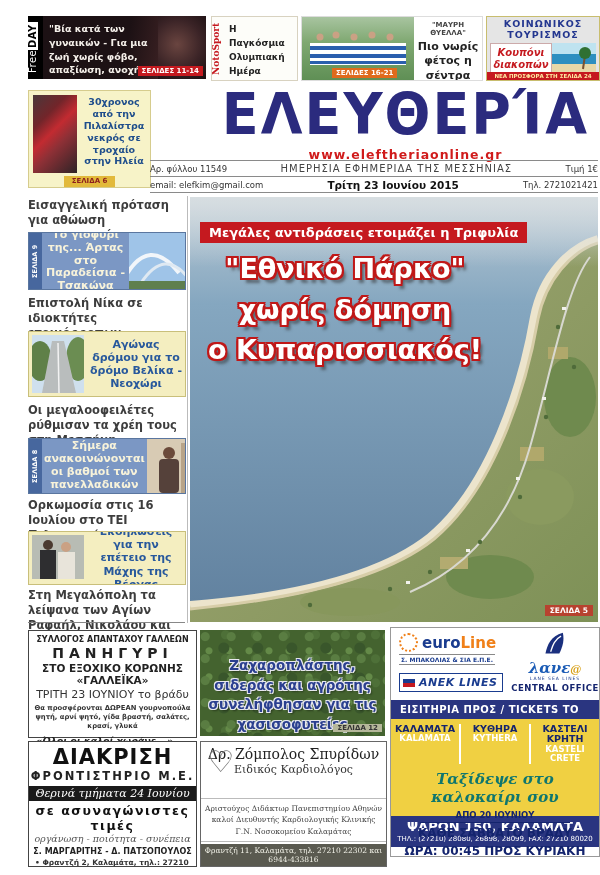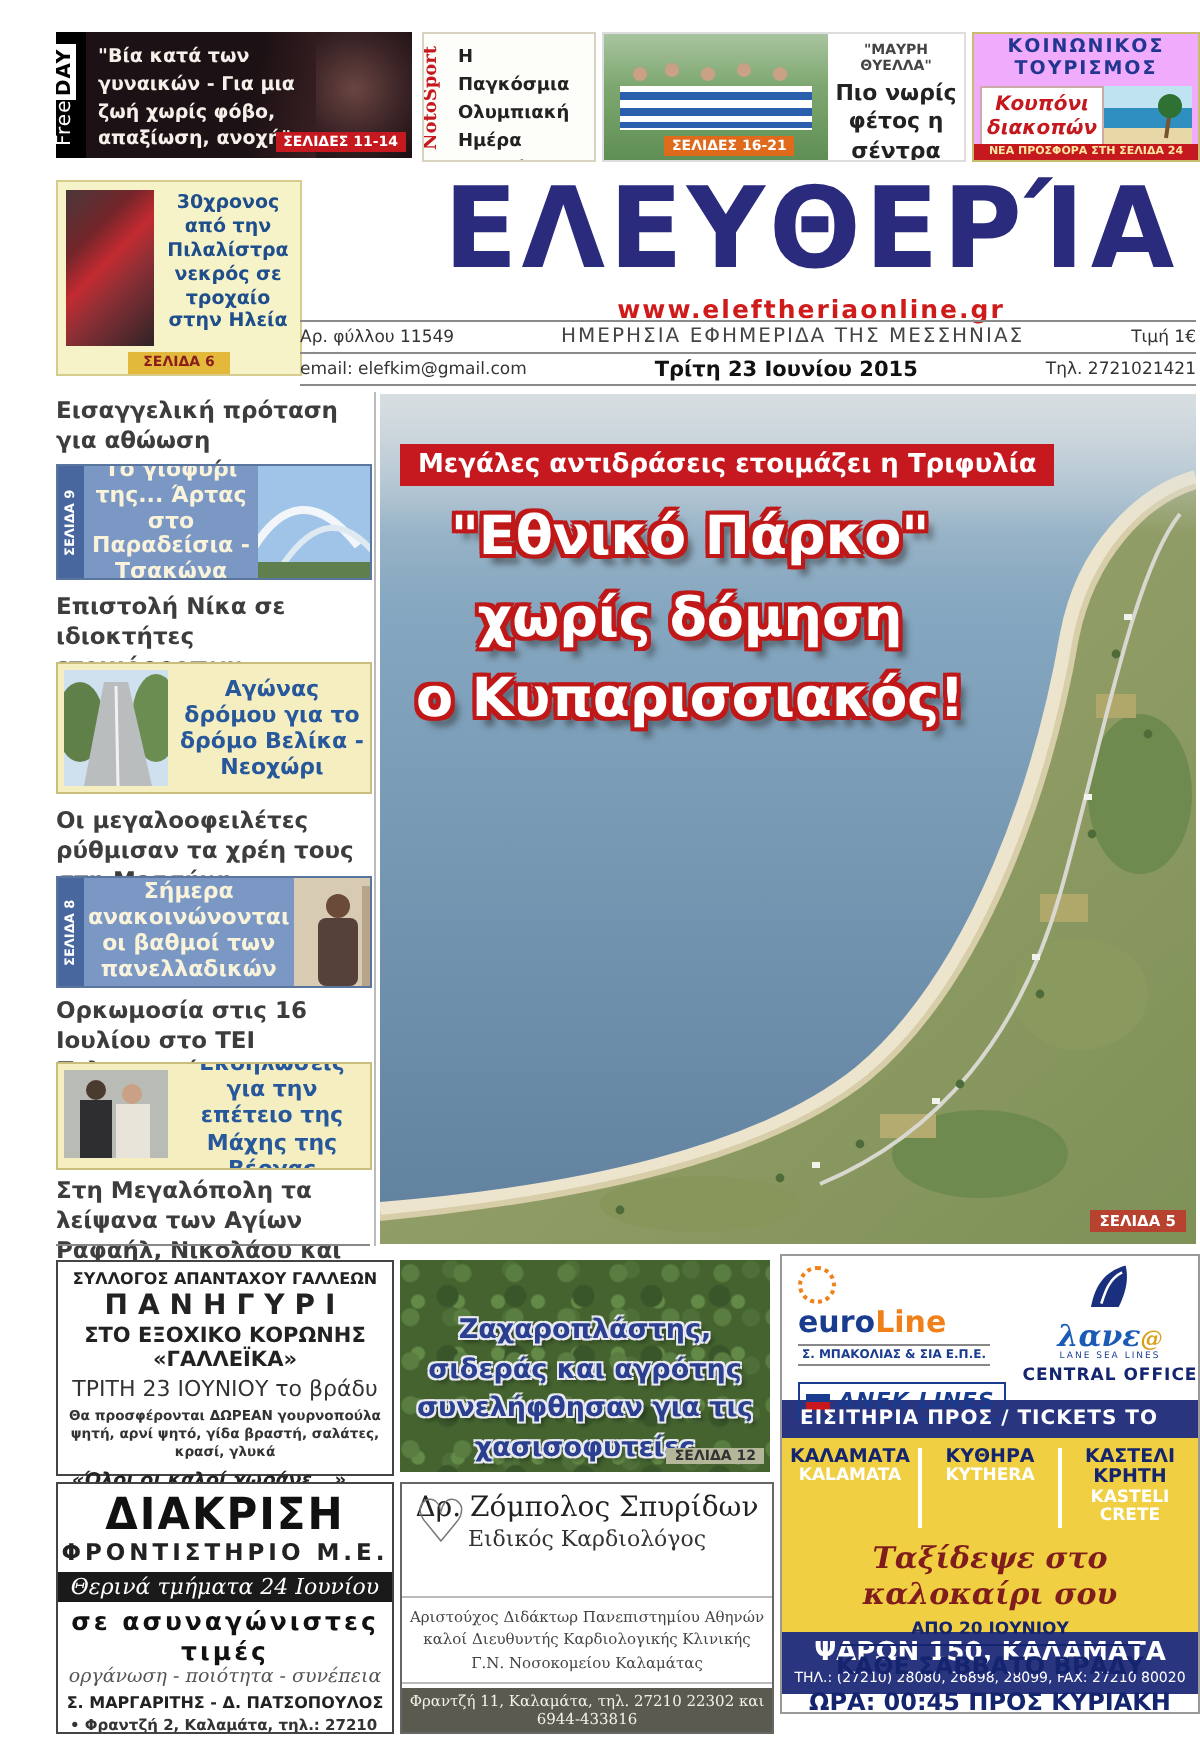--- a/index.html
+++ b/index.html
@@ -16,21 +16,21 @@
   #freeday .photo{width:48px;background:radial-gradient(circle at 40% 45%,#6a4540 0%,#3a2326 55%,#1a0f11 100%);}
   .redbadge{position:absolute;background:#c5191f;color:#fff;font-weight:bold;font-size:7px;padding:1px 4px;}
   #notosport{left:211px;width:85px;background:#fdfdf9;border:1px solid #d8d2c0;display:flex;}
   #notosport .vlabel{width:13px;color:#c5191f;font-size:9px;font-weight:bold;font-family:"DejaVu Serif",serif;padding:2px 0;}
   #notosport .txt{flex:1;font-size:9px;font-weight:bold;color:#222;line-height:1.55;padding:6px 2px 2px 4px;}
   #storm{left:301px;width:180px;background:#fff;border:1px solid #ddd;display:flex;}
   #storm .photo{position:relative;width:112px;background:linear-gradient(180deg,#a8c4a0 0%,#7fa871 40%,#5f8f55 100%);}
   #storm .txt{flex:1;padding:4px 3px;text-align:center;}
   #storm .kick{font-size:7px;font-weight:bold;color:#444;}
   #storm .main{font-size:11px;font-weight:bold;color:#222;line-height:1.3;margin-top:3px;}
-  #tourism{left:486px;width:112px;background:#f0abfc;border:1px solid #c8bd6e;}
+  #tourism{left:486px;width:112px;background:#e5e5e5;border:1px solid #c8bd6e;}
   #tourism .title{font-size:9.5px;font-weight:bold;color:#23368f;letter-spacing:1px;text-align:center;line-height:1.15;padding-top:2px;}
   #tourism .mid{display:flex;height:32px;margin:2px 3px 0 3px;}
   #tourism .coupon{flex:1;background:#fff;border:1px solid #caa;color:#c5191f;font-weight:bold;font-style:italic;font-size:10px;line-height:1.2;padding:3px 2px;text-align:center;}
   #tourism .beach{width:44px;position:relative;overflow:hidden;background:linear-gradient(180deg,#bfe3f0 0 35%,#2e8fc0 35% 65%,#e8d8a8 65% 100%);}
   #tourism .strip{position:absolute;left:0;right:0;bottom:0;background:#c5191f;color:#ffe9a0;font-size:5.5px;font-weight:bold;text-align:center;padding:1px 0;}
   
   #accident{left:28px;top:90px;width:121px;height:96px;background:#f7f3c8;border:1px solid #d6cc8d;display:flex;flex-wrap:wrap;}
   #accident .photo{width:44px;height:78px;margin:4px 0 0 4px;background:linear-gradient(135deg,#4a383a 0%,#72252a 28%,#c22b31 46%,#8e3036 62%,#2e2326 100%);}
   #accident .txt{width:66px;padding:5px 2px 0 4px;font-size:9.5px;font-weight:bold;color:#1f4e8c;text-align:center;line-height:1.25;}
   #accident .badge{margin:1px auto 0 auto;background:#e2b93b;color:#8c1d1d;font-size:7px;font-weight:bold;padding:1px 8px;}
@@ -71,21 +71,21 @@
   #cannabis{left:200px;top:630px;width:185px;height:106px;overflow:hidden;background:#44632f;}
   #cannabis .tex{position:absolute;inset:0;
     background-image:radial-gradient(circle at 20% 30%,#5a7d42 0 4px,transparent 5px),radial-gradient(circle at 70% 60%,#39562b 0 5px,transparent 6px),radial-gradient(circle at 45% 80%,#648a48 0 3px,transparent 4px),radial-gradient(circle at 85% 20%,#4e7038 0 4px,transparent 5px);
     background-size:26px 22px,34px 30px,20px 26px,30px 24px;}
   #cannabis .hl{position:absolute;left:0;right:0;top:26px;text-align:center;font-weight:bold;font-size:13.5px;line-height:1.45;color:#2a3f8f;
     text-shadow:-1px -1px 0 #e8e8f0,1px -1px 0 #e8e8f0,-1px 1px 0 #e8e8f0,1px 1px 0 #e8e8f0,2px 2px 2px rgba(0,0,0,.4);}
   #cannabis .pg{position:absolute;right:3px;bottom:4px;background:#b5b79a;color:#333;font-size:7px;font-weight:bold;padding:0 4px;}
   #ferry{left:390px;top:627px;width:208px;height:228px;border:1px solid #999;background:#fff;}
   #ferry .logos{height:72px;display:flex;}
   #ferry .lcol{width:112px;padding:5px 0 0 8px;}
-  .eurorow{display:flex;align-items:flex-start;flex-direction:column;}
+  .eurorow{display:flex;align-items:flex-end;}
   .eurocircle{width:15px;height:15px;border:2px dotted #f08019;border-radius:50%;margin-right:4px;}
   .eurotext{font-size:15px;font-weight:bold;}
   .eurotext .p1{color:#1a3c8f;}
   .eurotext .p2{color:#f08019;}
   .eurosub{font-size:6px;font-weight:bold;color:#1a3c8f;border-top:1px solid #888;border-bottom:1px solid #888;padding:1px 0;margin-top:2px;width:96px;text-align:center;}
   .anekrow{margin-top:8px;display:flex;align-items:center;border:1px solid #1a3c8f;width:96px;padding:2px 3px;}
   .anekflag{width:12px;height:8px;background:linear-gradient(180deg,#1a3c8f 0 50%,#c5191f 50% 100%);margin-right:4px;}
   .anektext{font-style:italic;font-weight:bold;font-size:11px;color:#1a3c8f;letter-spacing:.5px;}
   #ferry .rcol{flex:1;text-align:center;padding-top:3px;}
   .lanesail{width:26px;height:26px;margin:0 auto;}
@@ -93,21 +93,21 @@
   .laneswirl{color:#d8a018;font-size:11px;}
   .lanesub{font-size:4.5px;color:#1a3c8f;letter-spacing:1px;}
   .centraloffice{font-size:8.5px;font-weight:bold;color:#14246e;margin-top:2px;letter-spacing:.5px;}
   #ferry .tickets{background:#2a3580;color:#fff;font-weight:bold;font-size:10px;padding:4px 0 4px 9px;letter-spacing:.5px;}
   #ferry .yellow{background:#f0d042;height:97px;position:relative;}
   .destrow{display:flex;padding-top:5px;}
   .dest{flex:1;text-align:center;line-height:1.1;}
   .dest+.dest{border-left:2px solid #fff;}
   .destgr{font-size:9.5px;font-weight:bold;color:#14246e;}
   .desten{font-size:8.5px;font-weight:bold;color:#fff;}
-  .ferryscript{text-align:center;font-family:"DejaVu Serif",serif;font-style:italic;font-weight:bold;font-size:15px;color:#7f1d1d;margin-top:6px;}
+  .ferryscript{text-align:center;font-family:"DejaVu Serif",serif;font-style:italic;font-weight:bold;font-size:15px;color:#0f766e;margin-top:6px;}
   .ferryfrom{text-align:center;font-size:8.5px;font-weight:bold;color:#14246e;margin-top:4px;border-bottom:1px solid #14246e;width:150px;margin-left:auto;margin-right:auto;padding-bottom:2px;}
   .sched{text-align:center;font-size:12px;font-weight:bold;color:#14246e;line-height:1.25;margin-top:3px;}
   #ferry .navyfoot{background:#2a3580;color:#fff;text-align:center;padding:3px 0 4px 0;}
   .addr{font-size:13px;font-weight:bold;}
   .phones{font-size:7px;margin-top:1px;}
   #diakrisi{left:28px;top:741px;width:167px;height:124px;border:1px solid #444;background:#fff;text-align:center;overflow:hidden;}
   #diakrisi .brand{font-size:21px;font-weight:bold;color:#111;letter-spacing:1px;margin-top:3px;transform:scaleY(1.05);}
   #diakrisi .sub{font-size:11.5px;font-weight:bold;color:#222;letter-spacing:2px;}
   #diakrisi .strip{background:#1a1a1a;color:#fff;font-family:"DejaVu Serif",serif;font-style:italic;font-size:11px;padding:1px 0;margin-top:3px;}
   #diakrisi .l1{font-size:12.5px;font-weight:bold;letter-spacing:1.5px;margin-top:2px;color:#111;}

